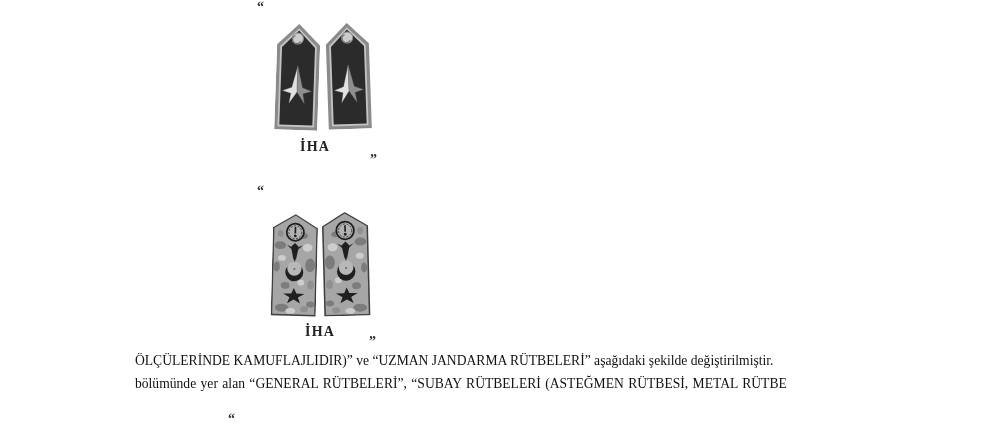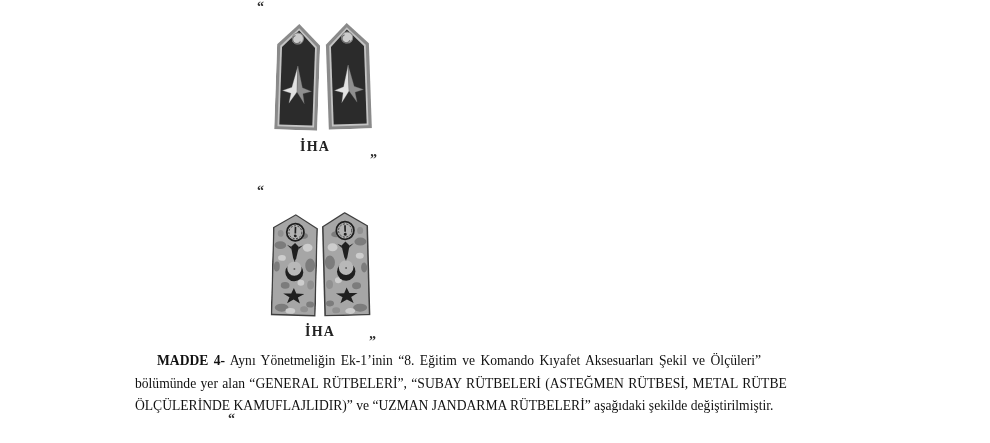--- a/index.html
+++ b/index.html
@@ -181,20 +181,19 @@
       <circle class="ball" cx="23" cy="55.6" r="7.3"></circle>
       <circle class="emblem" cx="23" cy="56" r="1" opacity="0.55"></circle>
     </g>
     <polygon class="emblem" points="23,75.5 25.6,81.2 33.8,81.3 27.3,85.2 29.6,91.2 23,87.4 16.4,91.2 18.7,85.2 12.2,81.3 20.4,81.2"></polygon>
   </svg>
 
   <div class="fig-label" style="left:305px;top:324px;">İHA</div>
   <span class="quote" style="left:369px;top:335px;">”</span>
 
   <div class="para">
-    <div class="line l1"><b>MADDE 4-</b><span> Aynı Yönetmeliğin Ek-1’inin “8. Eğitim ve Komando Kıyafet Aksesuarları Şekil ve Ölçüleri”</span></div>
+    <div class="line l3">ÖLÇÜLERİNDE KAMUFLAJLIDIR)” ve “UZMAN JANDARMA RÜTBELERİ” aşağıdaki şekilde değiştirilmiştir.</div>
     <div class="line l2">bölümünde yer alan “GENERAL RÜTBELERİ”, “SUBAY RÜTBELERİ (ASTEĞMEN RÜTBESİ, METAL RÜTBE</div>
-    <div class="line l3">ÖLÇÜLERİNDE KAMUFLAJLIDIR)” ve “UZMAN JANDARMA RÜTBELERİ” aşağıdaki şekilde değiştirilmiştir.</div>
   </div>
 
   <span class="quote" style="left:228px;top:412px;">“</span>
 
 </div>
 
 </body></html>

